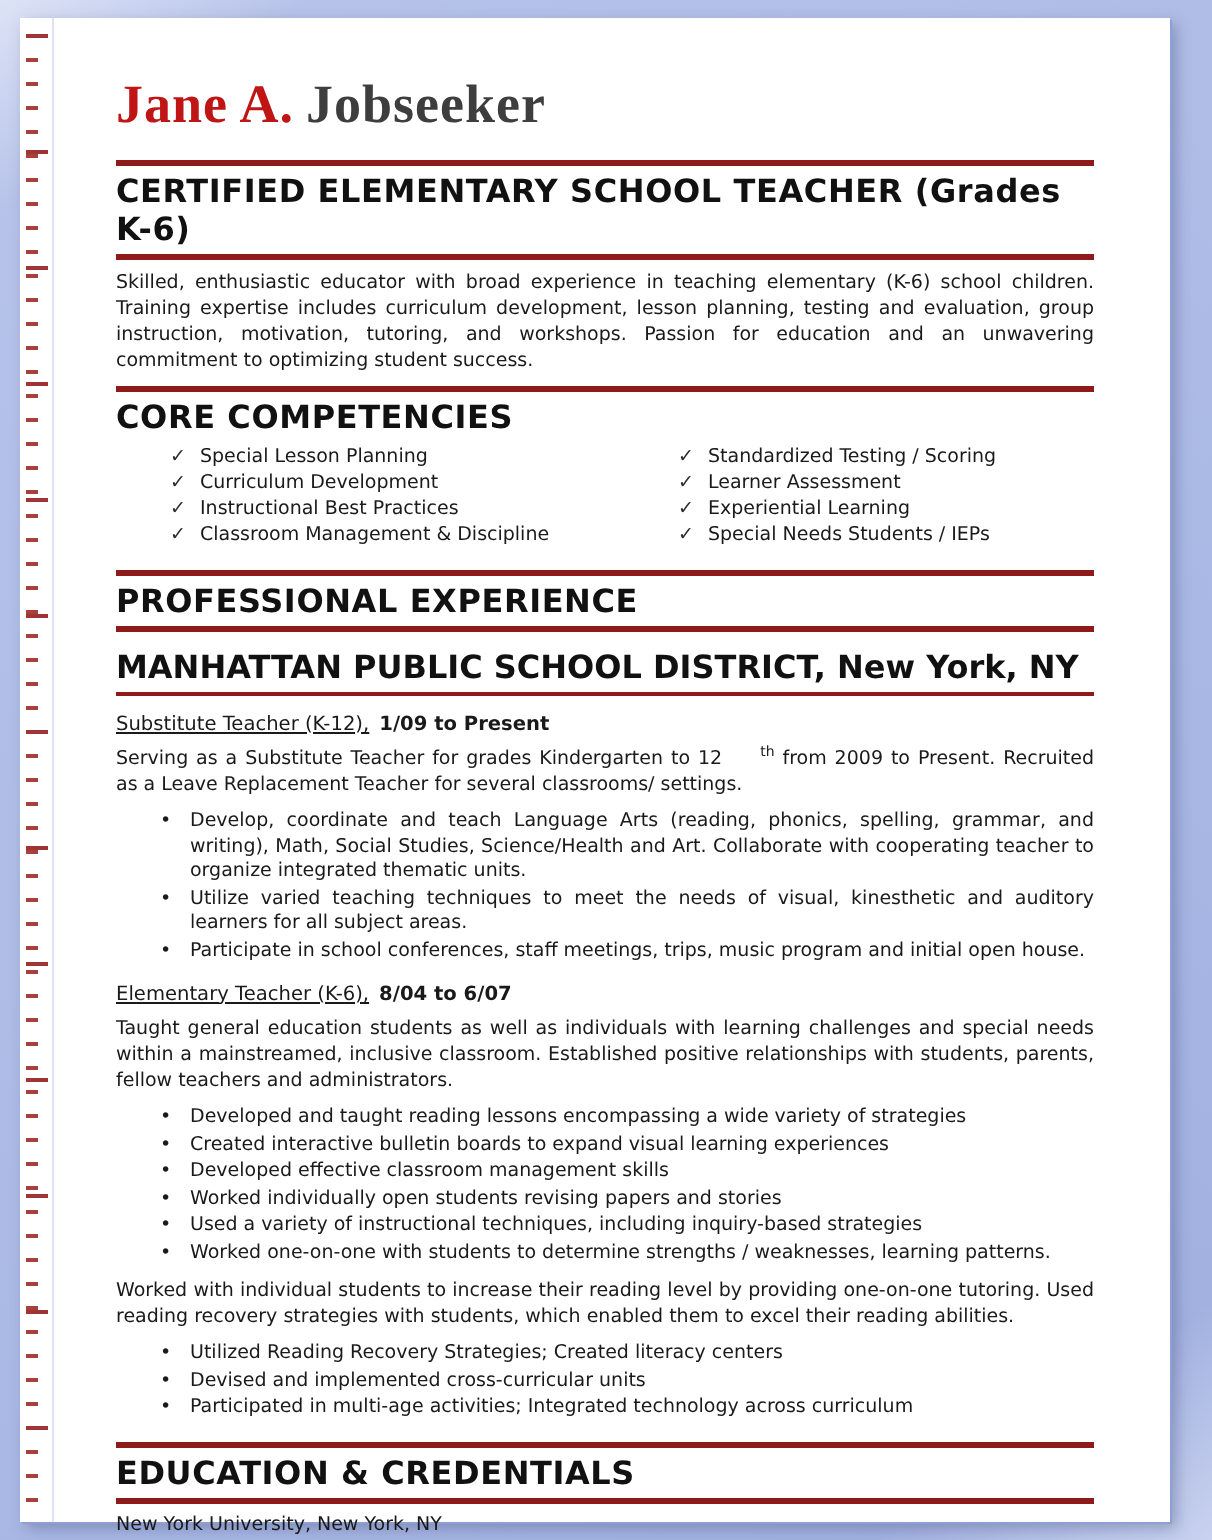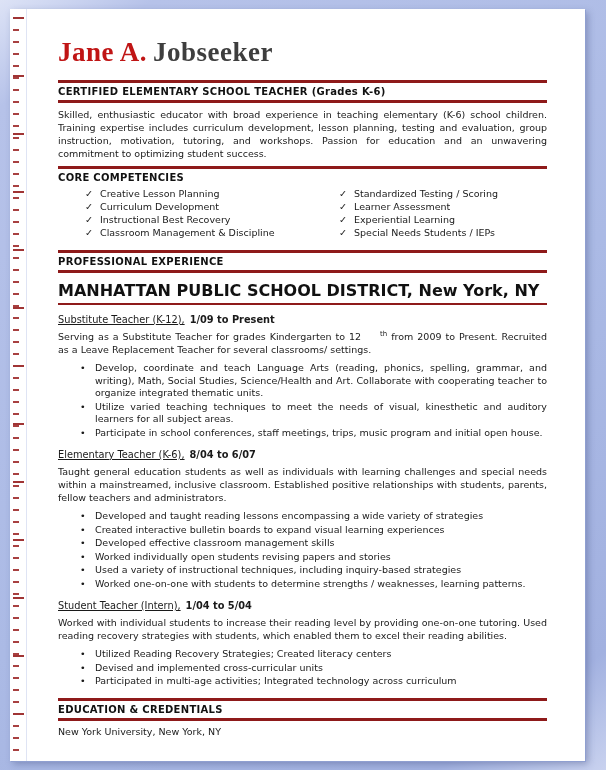--- a/index.html
+++ b/index.html
@@ -47,21 +47,21 @@
   .name-first { color: #c01515; }
   .name-last  { margin-left: 6px; color: #3e3e3e; }
 
   .contact { margin: 9px 0 0 312px; font-size: 9px; line-height: 1.4; color: #1a1a1a; }
   .email-link { color: #1245a8; text-decoration: underline; cursor: pointer; }
 
   .rule      { height: 3px; background: #8e1a1a; border: 0; margin: 0; }
   .rule-thin { height: 2px; background: #8e1a1a; border: 0; margin: 0; }
 
   .section-title {
-    margin: 3px 0; font-size: 10px; font-weight: bold;
+    margin: 3px 0; font-size: 16px; font-weight: bold;
     letter-spacing: .3px; color: #111;
   }
   .mt12 { margin-top: 12px; }
   .mt10 { margin-top: 10px; }
 
   .para { margin: 5px 0 6px; font-size: 9.5px; line-height: 1.38; text-align: justify; }
 
   .comp-grid { display: flex; margin: 5px 0 10px; font-size: 9.5px; }
   .comp-col-left  { width: 281px; padding-left: 27px; }
   .comp-col-right { flex: 1; }
@@ -100,29 +100,29 @@
       <h2 class="section-title">CERTIFIED ELEMENTARY SCHOOL TEACHER (Grades K-6)</h2>
       <div class="rule"></div>
       <p class="para">Skilled, enthusiastic educator with broad experience in teaching elementary (K-6) school children. Training expertise includes curriculum development, lesson planning, testing and evaluation, group instruction, motivation, tutoring, and workshops. Passion for education and an unwavering commitment to optimizing student success.</p>
 
       <div class="rule"></div>
       <h2 class="section-title">CORE COMPETENCIES</h2>
       <div class="comp-grid">
         <div class="comp-col-left">
           <div class="comp-item">
               <span class="check">✓</span>
-              <span>Creative Lesson Planning</span>
+              <span>Special Lesson Planning</span>
             </div>
           <div class="comp-item">
               <span class="check">✓</span>
               <span>Curriculum Development</span>
             </div>
           <div class="comp-item">
               <span class="check">✓</span>
-              <span>Instructional Best Recovery</span>
+              <span>Instructional Best Practices</span>
             </div>
           <div class="comp-item">
               <span class="check">✓</span>
               <span>Classroom Management &amp; Discipline</span>
             </div>
         </div>
         <div class="comp-col-right">
           <div class="comp-item">
               <span class="check">✓</span>
               <span>Standardized Testing / Scoring</span>
@@ -193,21 +193,20 @@
               <span class="bullet-text">Used a variety of instructional techniques, including inquiry-based strategies</span>
             </div>
           <div class="bullet-row">
               <span class="dot">•</span>
               <span class="bullet-text">Worked one-on-one with students to determine strengths / weaknesses, learning patterns.</span>
             </div>
         </div>
       </section>
 
       <section>
-        <h4 class="job-title-line"><span class="job-title">Student Teacher (Intern),</span><span class="job-dates">1/04 to 5/04</span></h4>
         <p class="para">Worked with individual students to increase their reading level by providing one-on-one tutoring. Used reading recovery strategies with students, which enabled them to excel their reading abilities.</p>
         <div class="bullets">
           <div class="bullet-row">
               <span class="dot">•</span>
               <span class="bullet-text">Utilized Reading Recovery Strategies; Created literacy centers</span>
             </div>
           <div class="bullet-row">
               <span class="dot">•</span>
               <span class="bullet-text">Devised and implemented cross-curricular units</span>
             </div>

